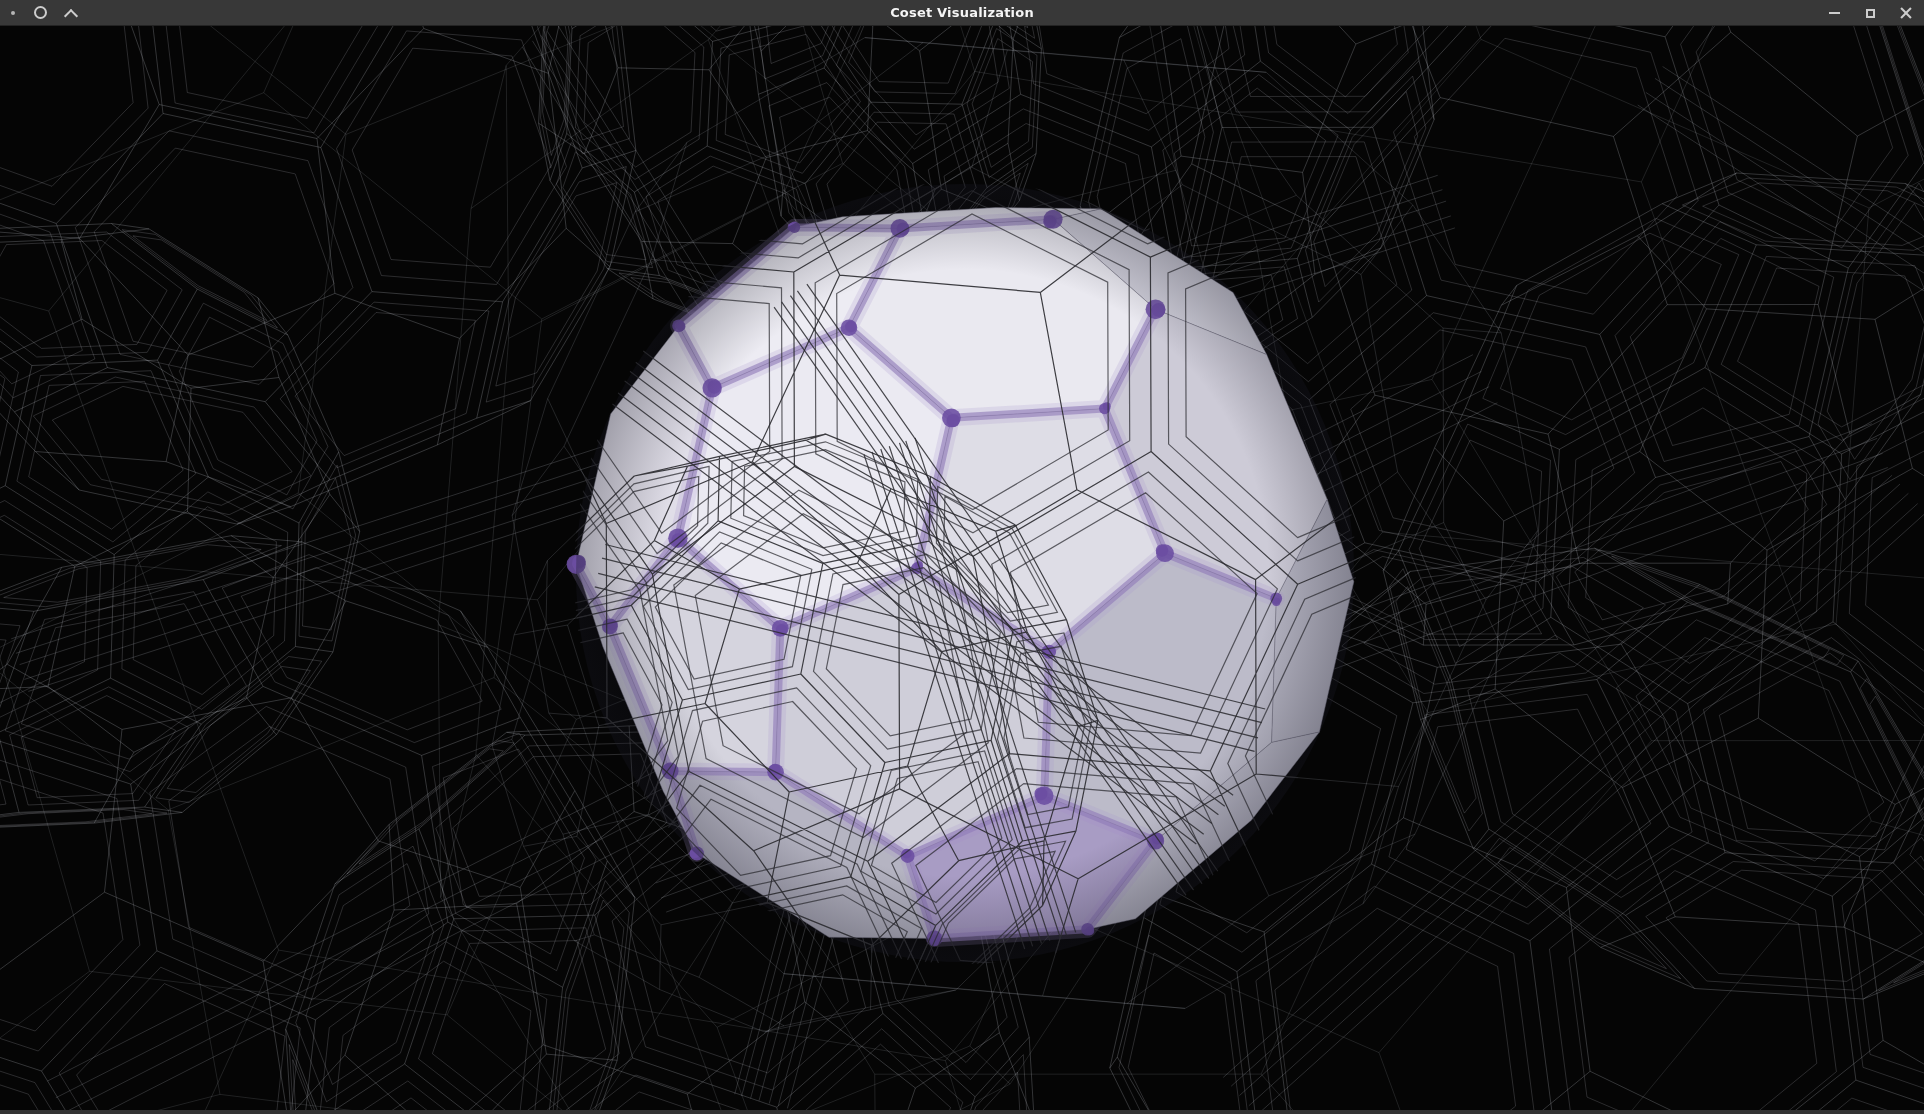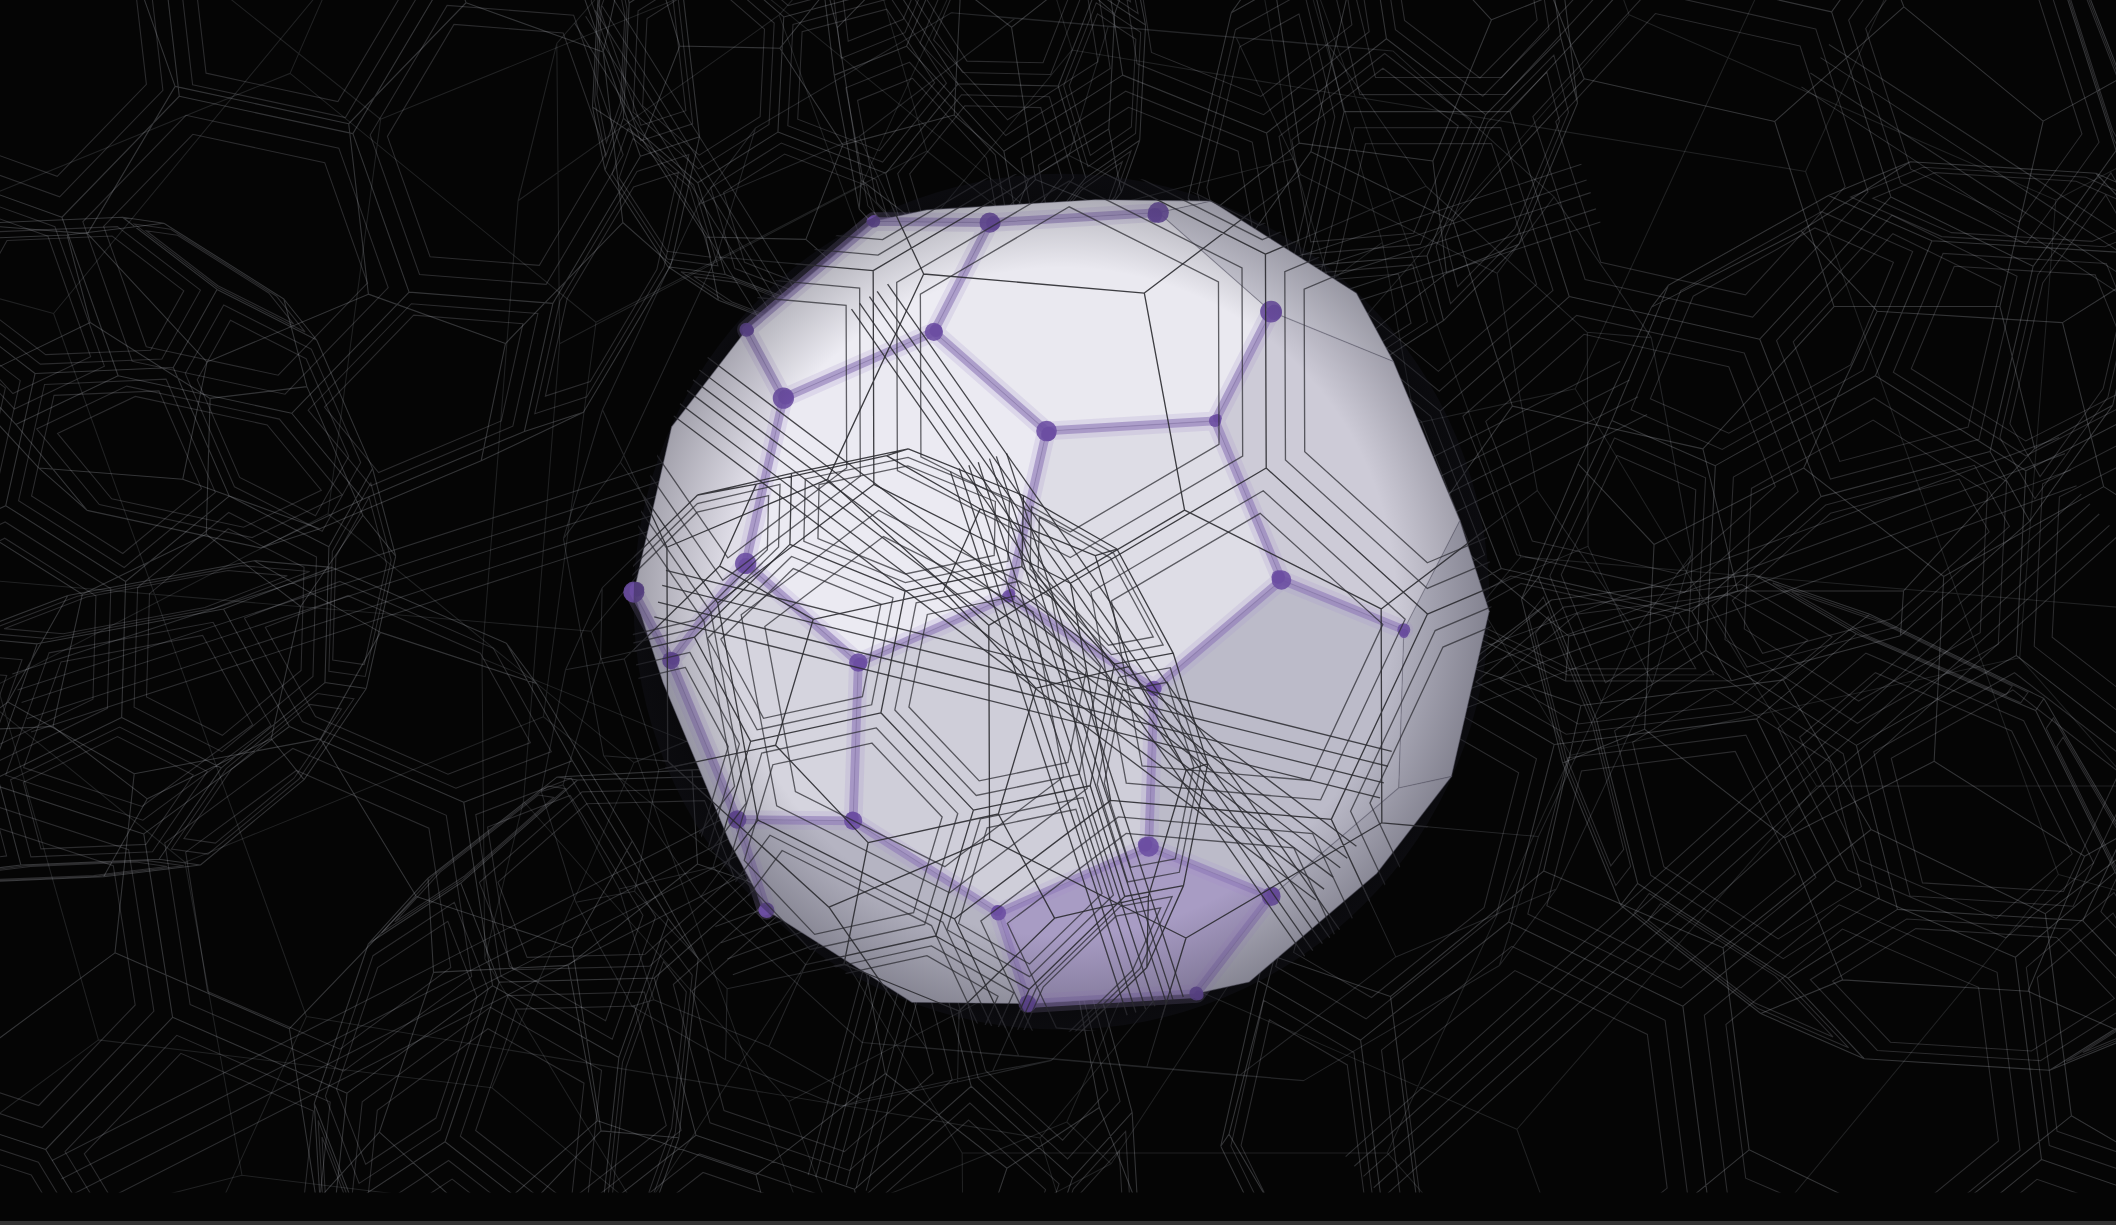--- a/index.html
+++ b/index.html
@@ -20,20 +20,40 @@
   .maxi{width:9px;height:9px;border:2px solid #cdcdcd;box-sizing:border-box;}
   .x1,.x2{position:absolute;left:7px;top:1px;width:2px;height:14px;background:#cdcdcd;}
   .x1{transform:rotate(45deg);} .x2{transform:rotate(-45deg);}
   svg{display:block;}
   .bottombar{position:absolute;left:0;bottom:0;width:100%;height:4px;background:#333;}
 </style>
 </head>
 <body>
 
 <div class="window">
+  <div class="titlebar">
+    <div class="tb-left">
+      <span class="dot"></span>
+      <span class="ring"></span>
+      <span class="chev"></span>
+    </div>
+    <div class="tb-title">Coset Visualization</div>
+    <div class="tb-controls">
+      <span class="win-btn">
+          <span class="mini"></span>
+        </span>
+      <span class="win-btn">
+          <span class="maxi"></span>
+        </span>
+      <span class="win-btn">
+          <span class="x1"></span>
+          <span class="x2"></span>
+        </span>
+    </div>
+  </div>
   <svg id="scene" width="1924" height="1084" viewBox="0 0 1924 1084">
       <defs>
         <radialGradient id="rim">
           <stop offset="0%" stop-color="rgba(24,24,36,0)"></stop>
           <stop offset="78%" stop-color="rgba(24,24,36,0)"></stop>
           <stop offset="100%" stop-color="rgba(24,24,36,0.32)"></stop>
         </radialGradient>
         <clipPath id="ballClip">
           <circle cx="965" cy="547" r="391"></circle>
         </clipPath>

